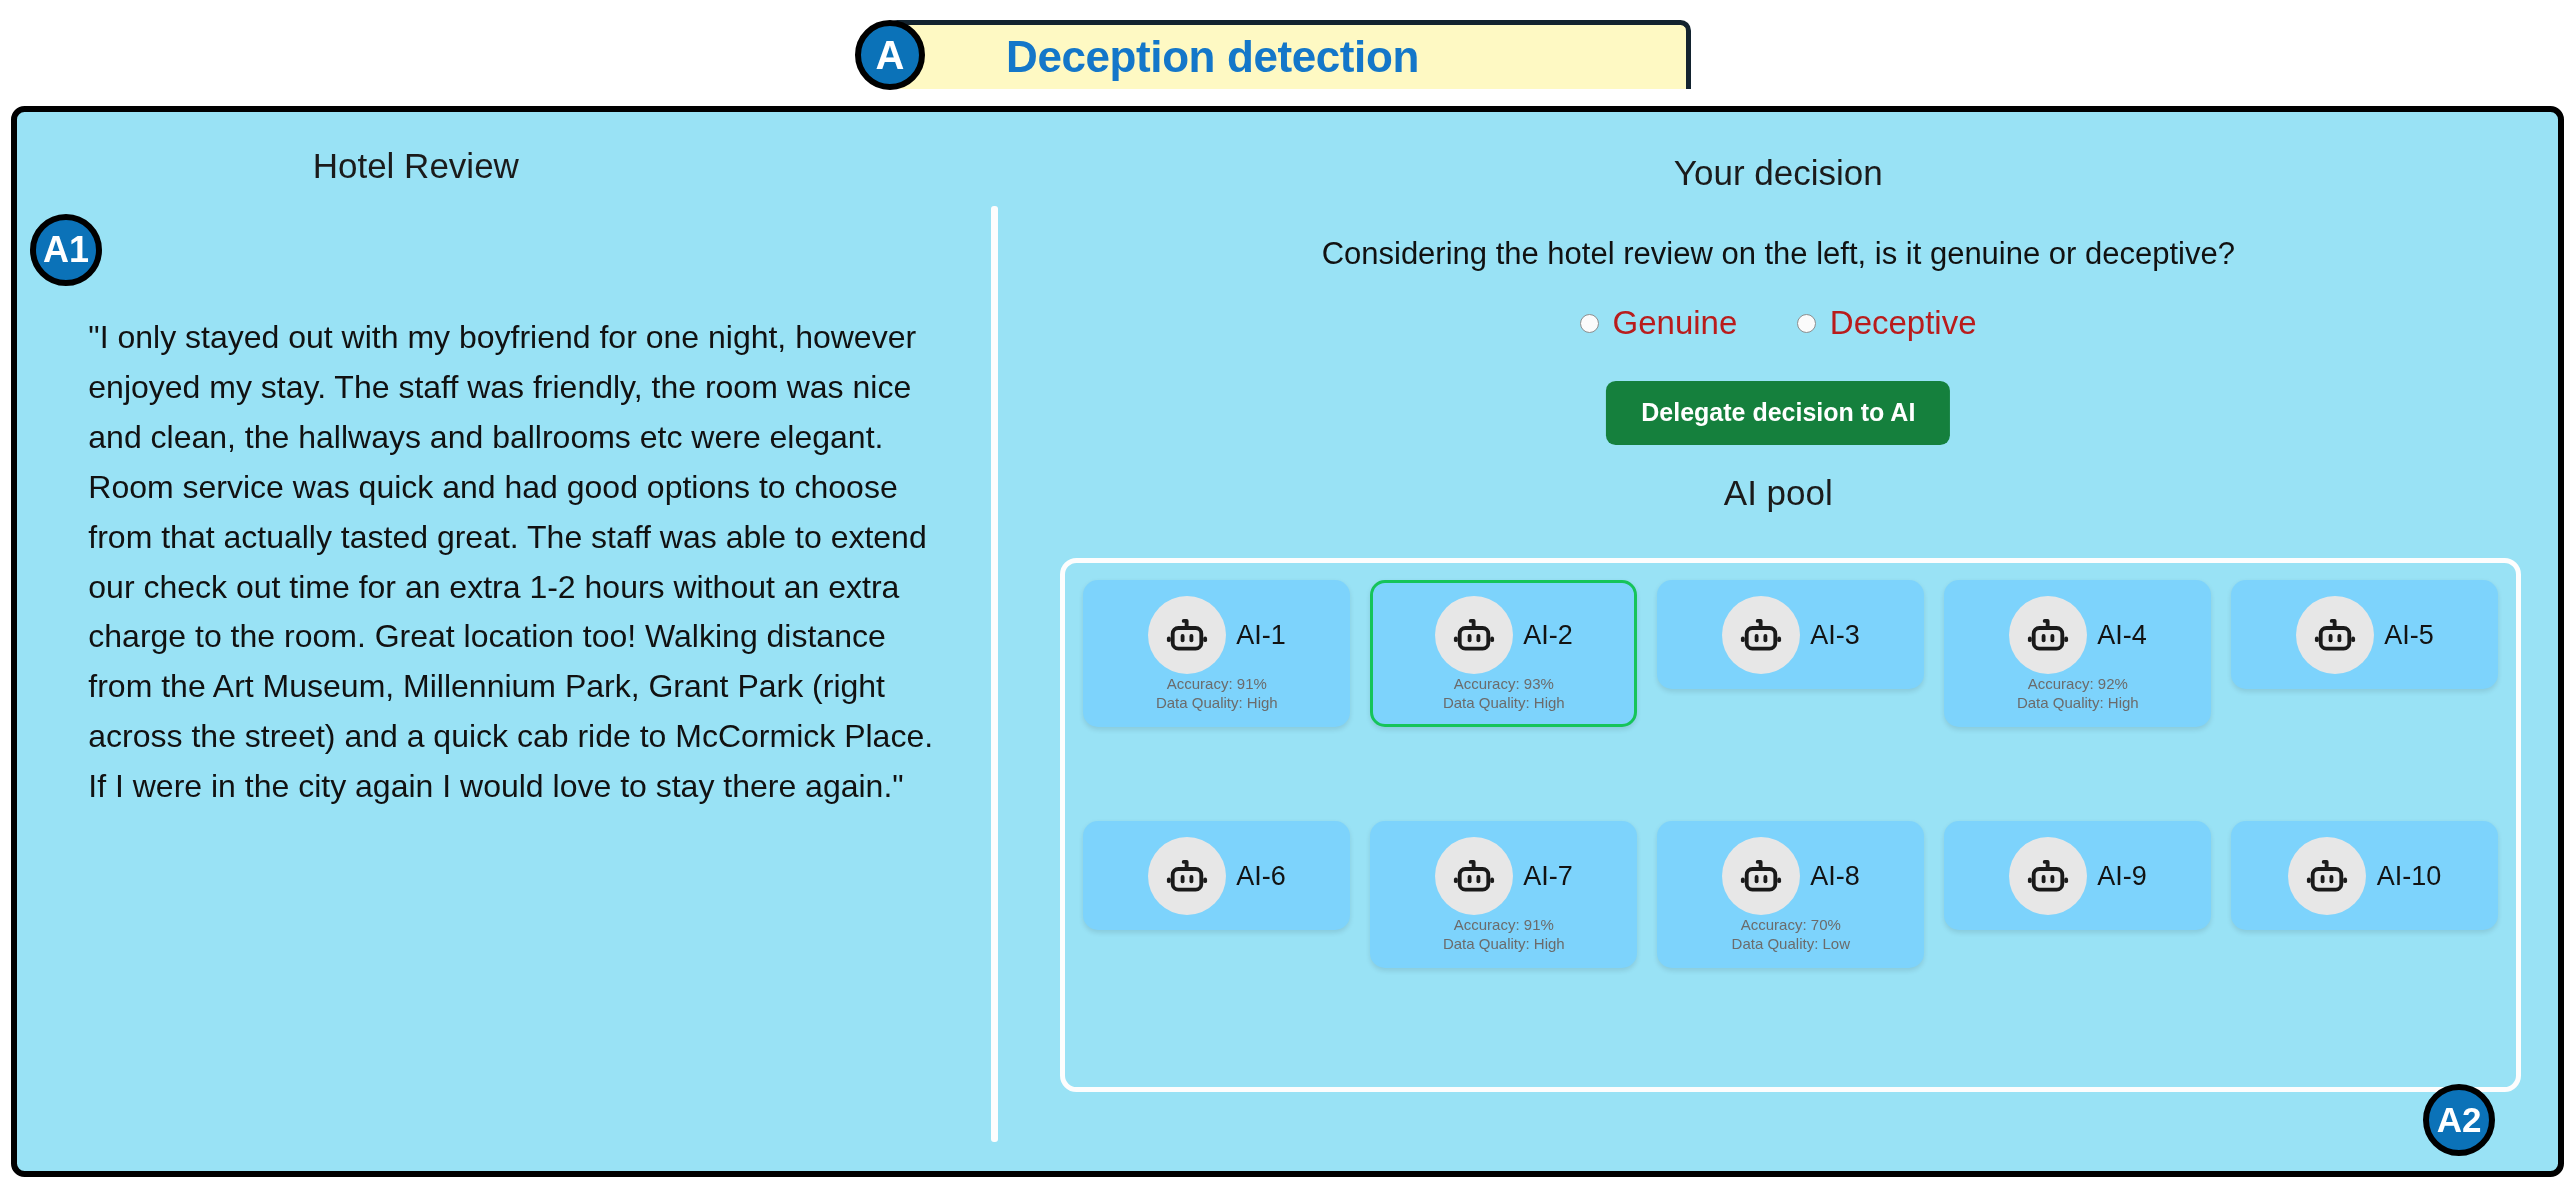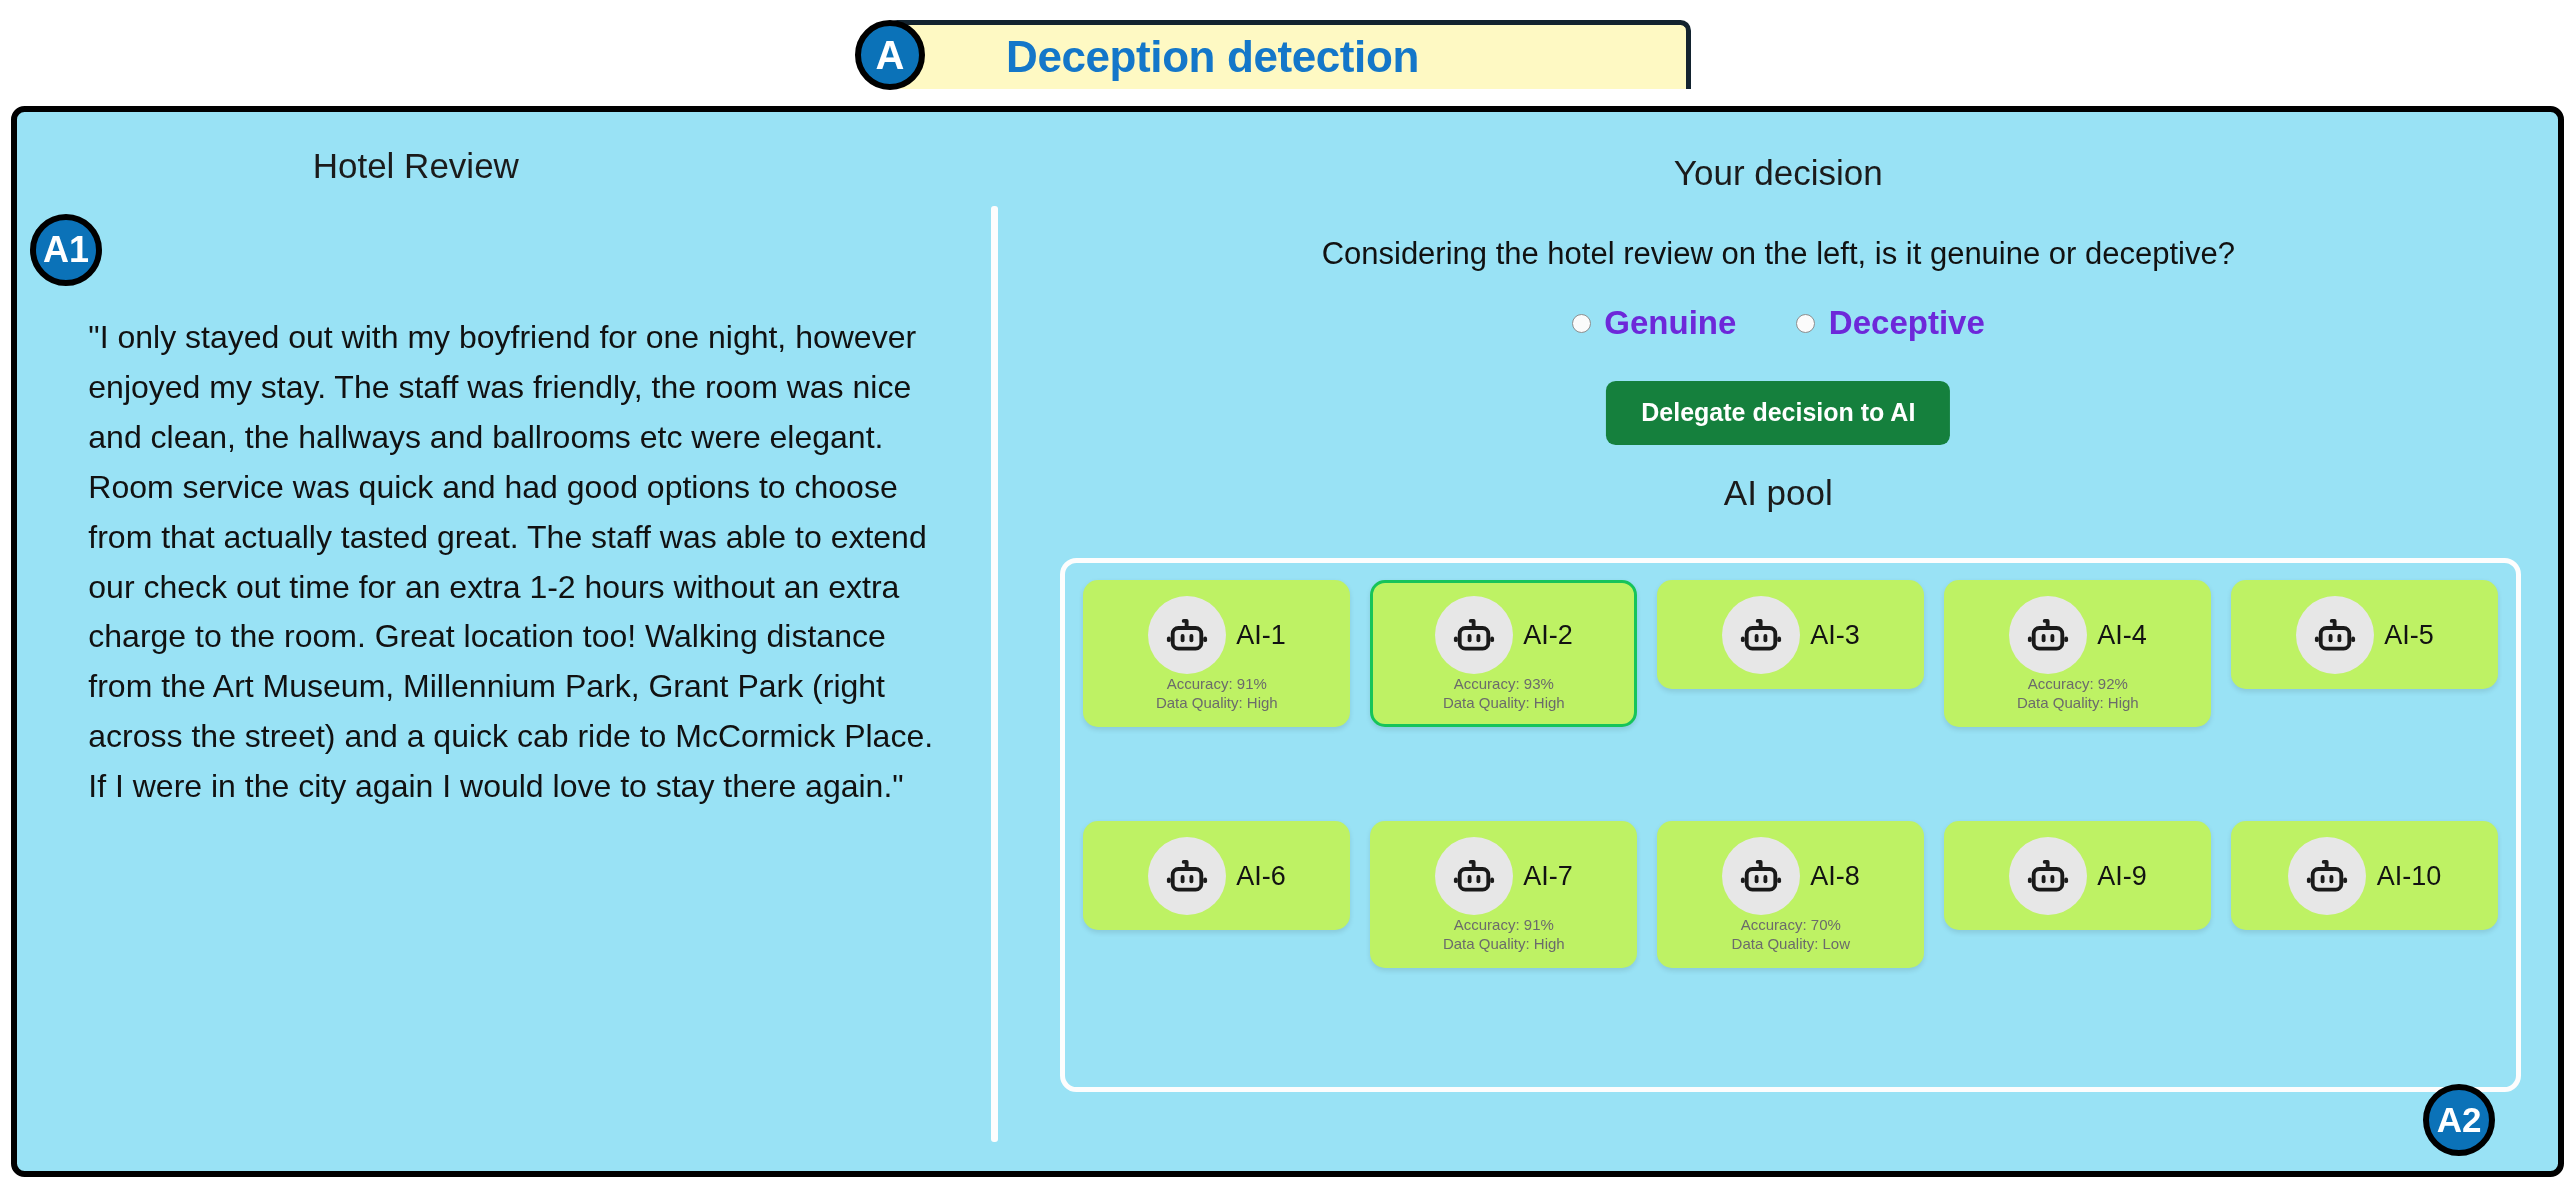--- a/index.html
+++ b/index.html
@@ -174,23 +174,22 @@
     width: 19px;
     height: 19px;
     border-radius: 50%;
     background: #fbfbfb;
     border: 1.5px solid #8e8e8e;
     box-sizing: border-box;
     flex: none;
   }
   .radio-label {
     font-size: 33px;
-    color: #6d28d9;
+    color: #b91c1c;
     white-space: nowrap;
-    font-weight: bold;
   }
 
   #delegate-button {
     position: absolute;
     left: 50%;
     transform: translateX(-50%);
     top: 269px;
     background: #15803d;
     color: #ffffff;
     font-size: 25px;
@@ -226,21 +225,21 @@
     padding: 16.5px 18px;
   }
   .pool-row {
     display: flex;
     justify-content: space-between;
     align-items: flex-start;
     height: 241px;
   }
   .ai-card {
     width: 267px;
-    background: #bef264;
+    background: #7dd3fc;
     border: 3.8px solid transparent;
     border-radius: 15px;
     box-sizing: border-box;
     padding: 13.5px 10.5px 12px 10.5px;
     box-shadow: 0 2.3px 5.3px rgba(0,0,0,0.10);
     cursor: pointer;
     text-align: center;
   }
   .ai-card.selected {
     border-color: #16c45a;

